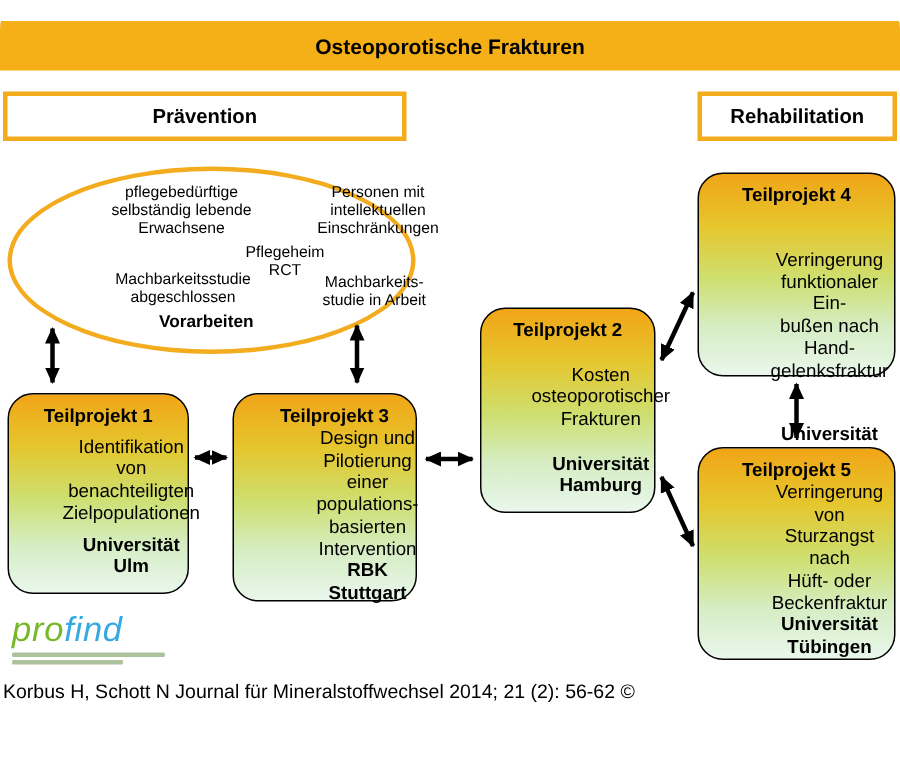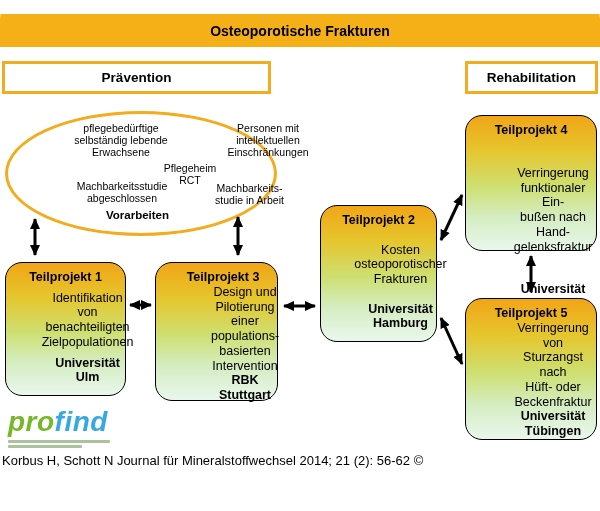--- a/index.html
+++ b/index.html
@@ -27,21 +27,21 @@
 
   
   .big-ellipse{
     position:absolute;left:5px;top:111px;width:266px;height:119px;
     border:3px solid #F2AC1E;border-radius:50%;background:#fff;
   }
   .ellipse-label{
     position:absolute;text-align:center;font-size:10.5px;line-height:1.12;
   }
   .el-pop-left{left:18px;top:123px;width:118px;}
-  .el-pop-right{left:168px;top:123px;width:112px;}
+  .el-pop-right{left:152px;top:123px;width:112px;}
   .el-center{left:110px;top:163px;width:72px;}
   .el-status-left{left:22px;top:181px;width:112px;}
   .el-status-right{left:158px;top:183px;width:95px;}
   .el-vorarbeiten{left:90px;top:209px;width:95px;font-size:11.5px;font-weight:bold;}
 
   
   .tp{
     position:absolute;border:1px solid #000;border-radius:17px;
     background:linear-gradient(180deg,#F1A517 0%,#E5C62D 26%,#CEDF6F 52%,#D5EDC3 76%,#E9F7EC 100%);
     display:flex;flex-direction:column;align-items:center;justify-content:space-between;
@@ -55,21 +55,21 @@
   .tp3{left:155px;top:262px;width:123px;height:139px;padding-left:16px;}
   .tp4{left:465px;top:115px;width:132px;height:136px;gap:28px;}
   .tp5{left:465px;top:298px;width:132px;height:142px;}
 
   
   .arrows{position:absolute;left:0;top:0;width:600px;height:511px;pointer-events:none;}
   .arrows line{stroke:#000;stroke-width:3;}
 
   
   .logo{position:absolute;left:8px;top:406px;width:160px;}
-  .logo-word{font-size:28px;font-weight:bold;font-style:italic;letter-spacing:0.5px;}
+  .logo-word{font-size:23px;font-weight:normal;font-style:italic;letter-spacing:0.5px;}
   .logo-pro{color:#76B82A;}
   .logo-find{color:#36A9E1;}
   .logo-line{height:3px;background:#8FAE7C;opacity:0.75;border-radius:1px;}
   .logo-line1{width:102px;margin-top:2px;}
   .logo-line2{width:74px;margin-top:2px;}
 
   
   .citation{
     position:absolute;left:2px;top:453px;width:560px;
     font-size:13px;line-height:1.2;

